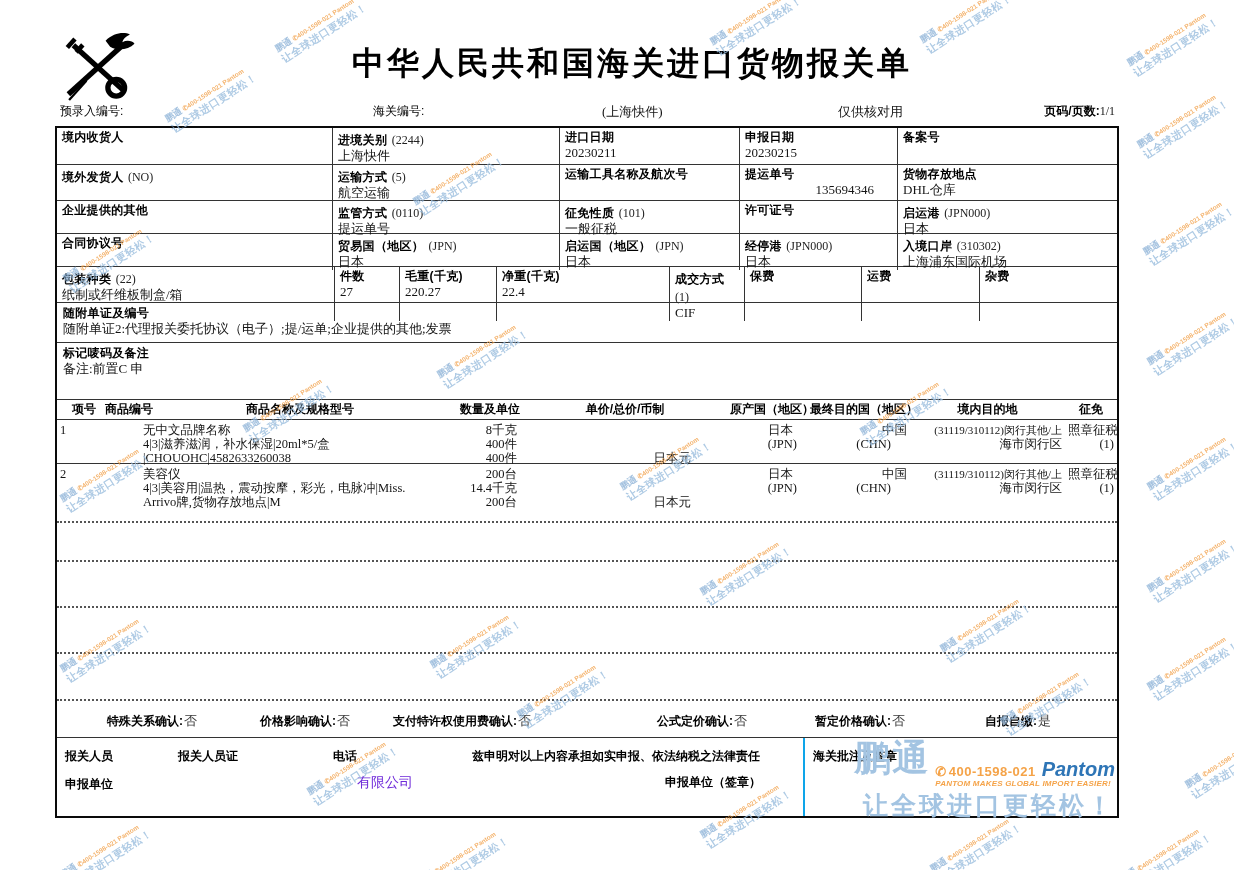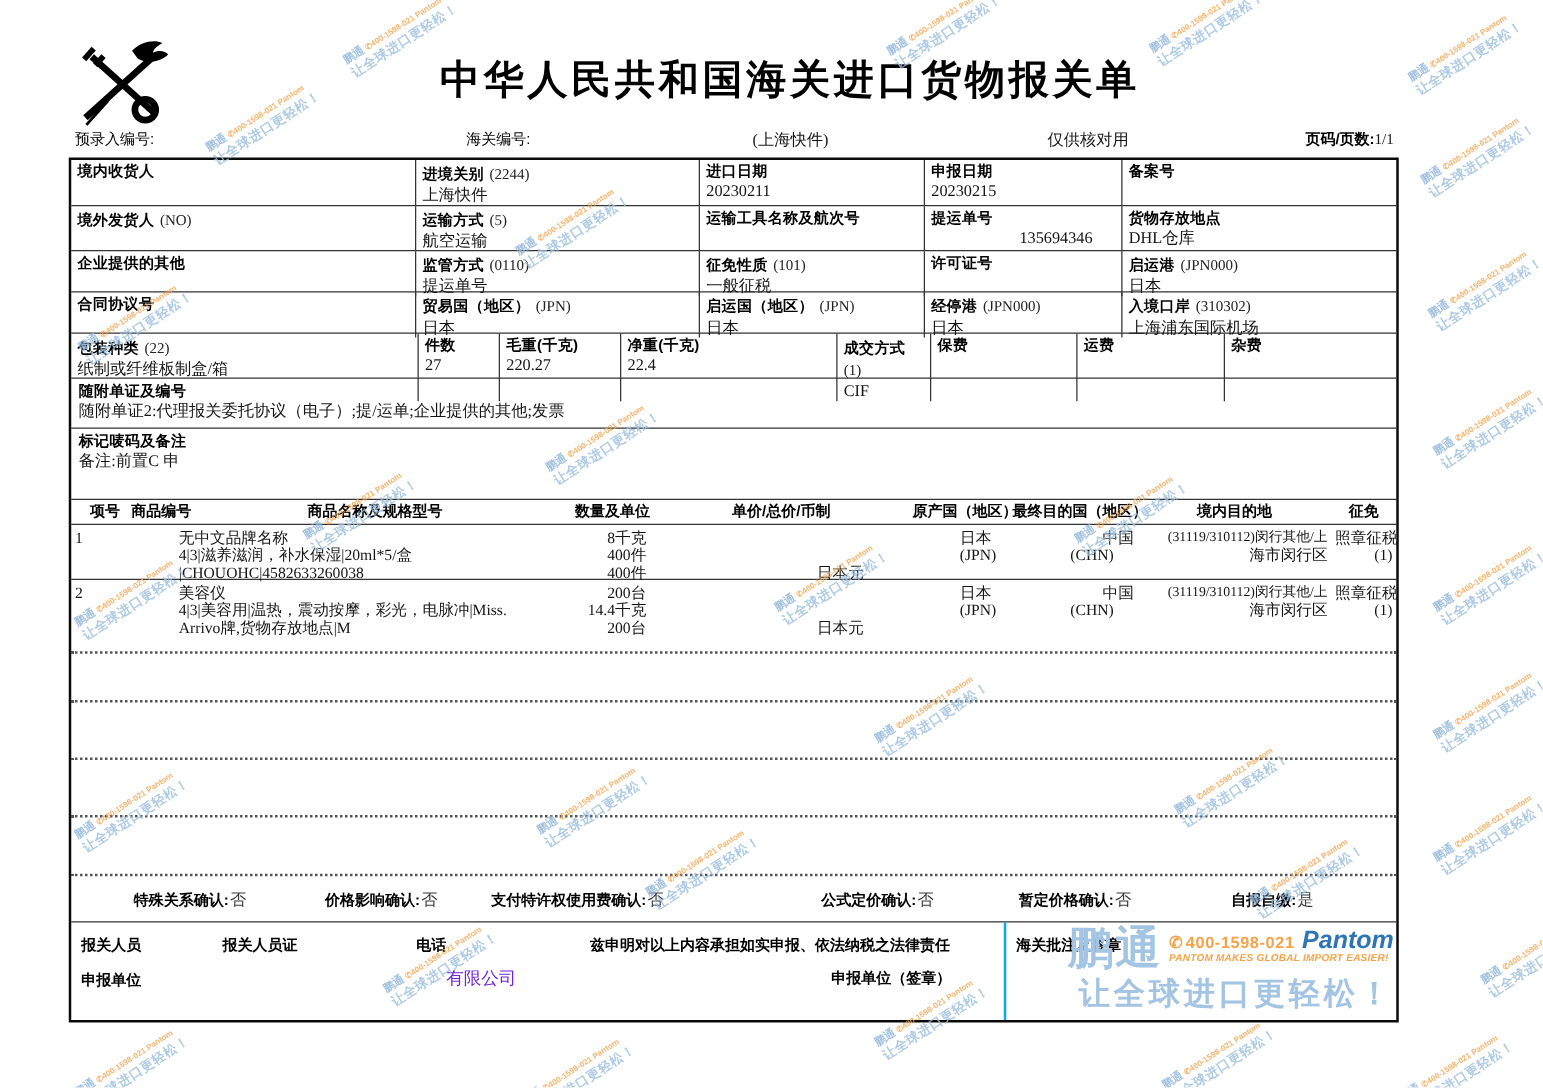--- a/index.html
+++ b/index.html
@@ -49,21 +49,21 @@
 
 .ft{height:78px;border-bottom:none}
 .fl{position:absolute;font-weight:bold;font-size:12px;white-space:nowrap}
 .fv{position:absolute;font-family:Liberation Serif, serif;font-size:14px;color:#6d28d9;white-space:nowrap}
 .rightcell{position:absolute;left:746px;top:0;width:314px;height:100%;border-left:2px solid #0ea5e9}
 
 
 .brand{position:absolute;right:2px;top:1px;z-index:20;text-align:right}
 .b-top{display:flex;align-items:flex-start;justify-content:flex-end;gap:5px}
 .b-cn{font-size:36px;font-weight:bold;color:#a3c4e2;line-height:38px;letter-spacing:2px;white-space:nowrap}
-.b-right{display:flex;flex-direction:column;align-items:flex-start;padding-top:3px}
+.b-right{display:flex;flex-direction:column;align-items:flex-start;padding-top:20px}
 .b-line1{display:flex;gap:6px;align-items:baseline;white-space:nowrap}
 .b-phone{color:#f5a348;font-weight:bold;font-size:13px;letter-spacing:.5px}
 .b-picon{margin-right:2px}
 .b-en{color:#2e75b6;font-weight:bold;font-size:20px;font-style:italic;line-height:20px}
 .b-slg{color:#f5a348;font-weight:bold;font-size:8px;font-style:italic;letter-spacing:.2px;white-space:nowrap}
 .b-cn2{font-size:25px;font-weight:bold;color:#a3c4e2;letter-spacing:3px;margin-top:1px;white-space:nowrap}
 
 
 .wm{position:absolute;z-index:40;transform:rotate(-33deg);opacity:.8;pointer-events:none;line-height:1.05}
 .wm .w1{white-space:nowrap;display:block}

